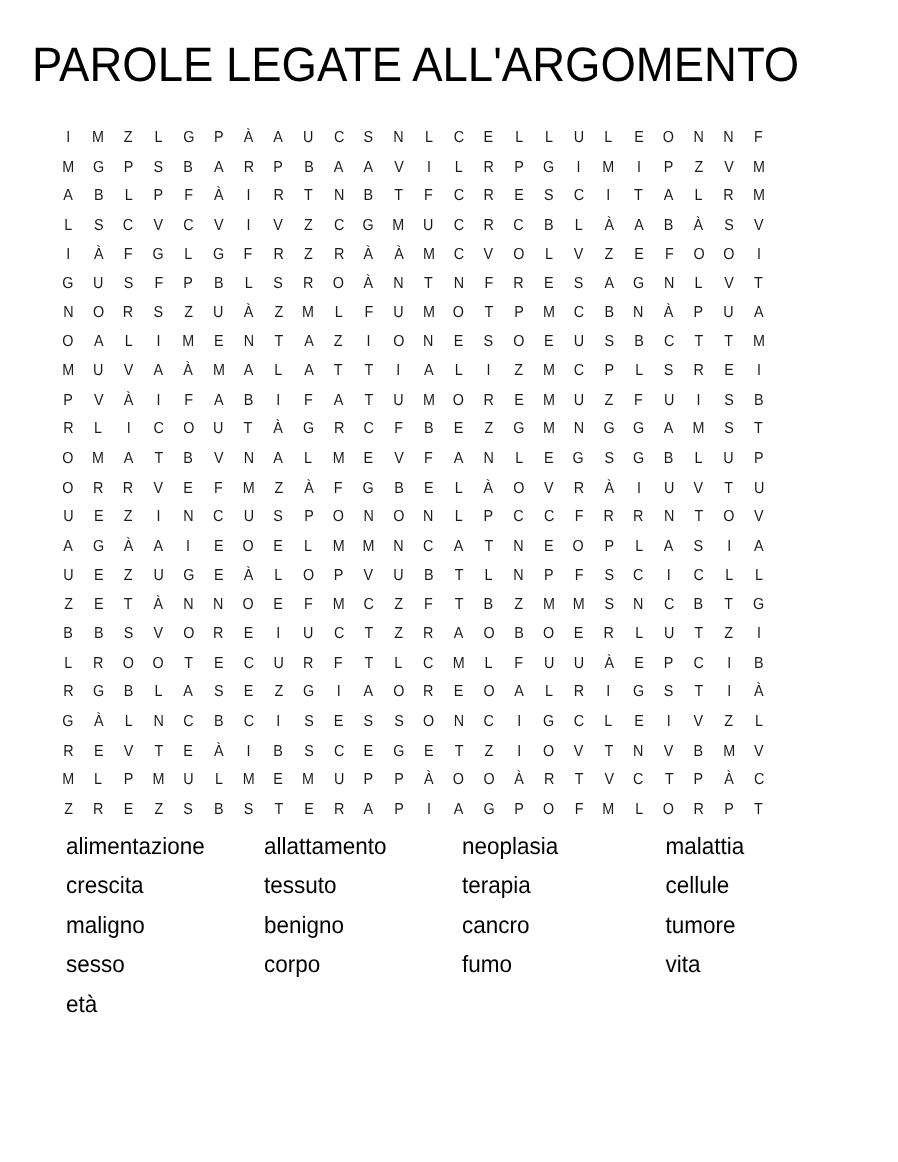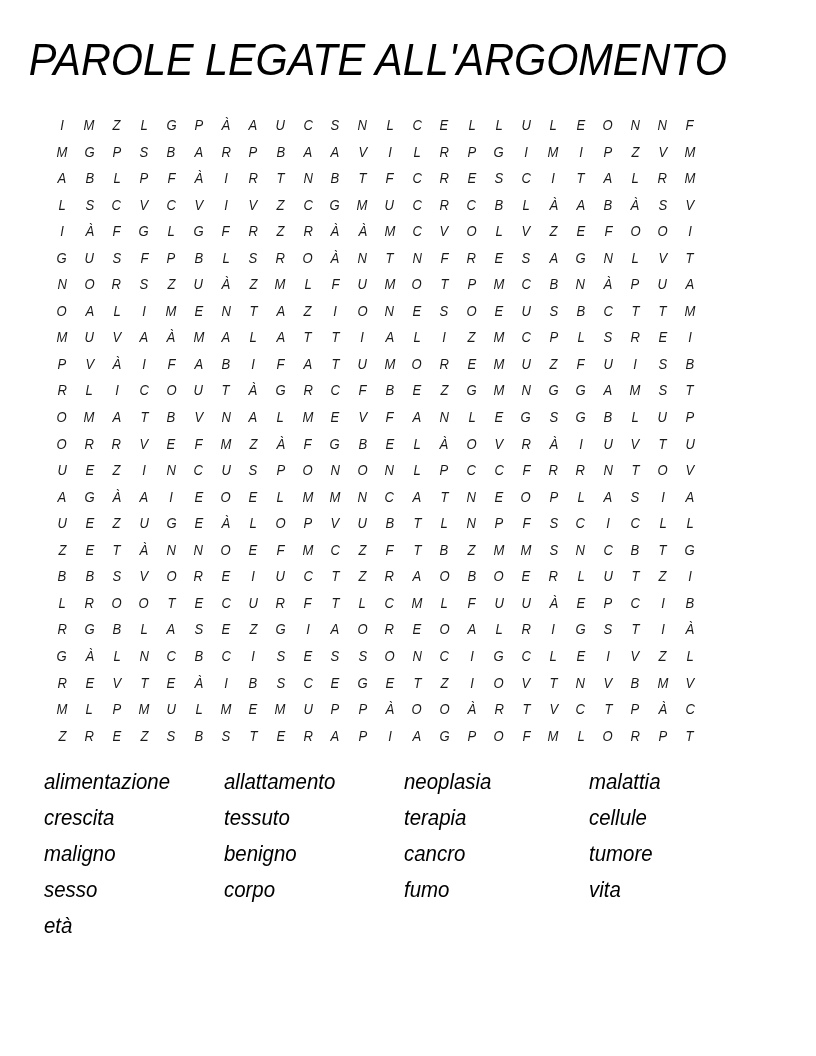--- a/index.html
+++ b/index.html
@@ -15,21 +15,20 @@
     color: #000000;
     overflow: hidden;
     position: relative;
   }
   .page {
     width: 752px;
     height: 1056px;
     box-sizing: border-box;
     padding: 0;
     position: relative;
-    font-style: italic;
   }
   .puzzle-title {
     text-align: center;
     font-family: "Liberation Sans", sans-serif;
     font-size: 44px;
     font-weight: 400;
     letter-spacing: 0px;
     line-height: 1;
     margin: 0;
     padding-top: 38px;
@@ -53,22 +52,22 @@
   .grid-cell {
     font-family: "Liberation Sans", sans-serif;
     font-size: 14.5px;
     line-height: 1;
     text-align: center;
     color: #1a1a1a;
     transform: scaleX(0.9);
     user-select: none;
   }
   .wordlist {
-    margin-top: 22px;
-    padding-left: 44px;
+    margin-top: 9px;
+    padding-left: 60px;
     display: grid;
     grid-template-columns: 180px 180px 185px 180px;
     grid-auto-rows: 36px;
     align-items: start;
   }
   .word-item {
     font-family: "Liberation Sans", sans-serif;
     font-size: 21.5px;
     line-height: 1.05;
     color: #000000;

